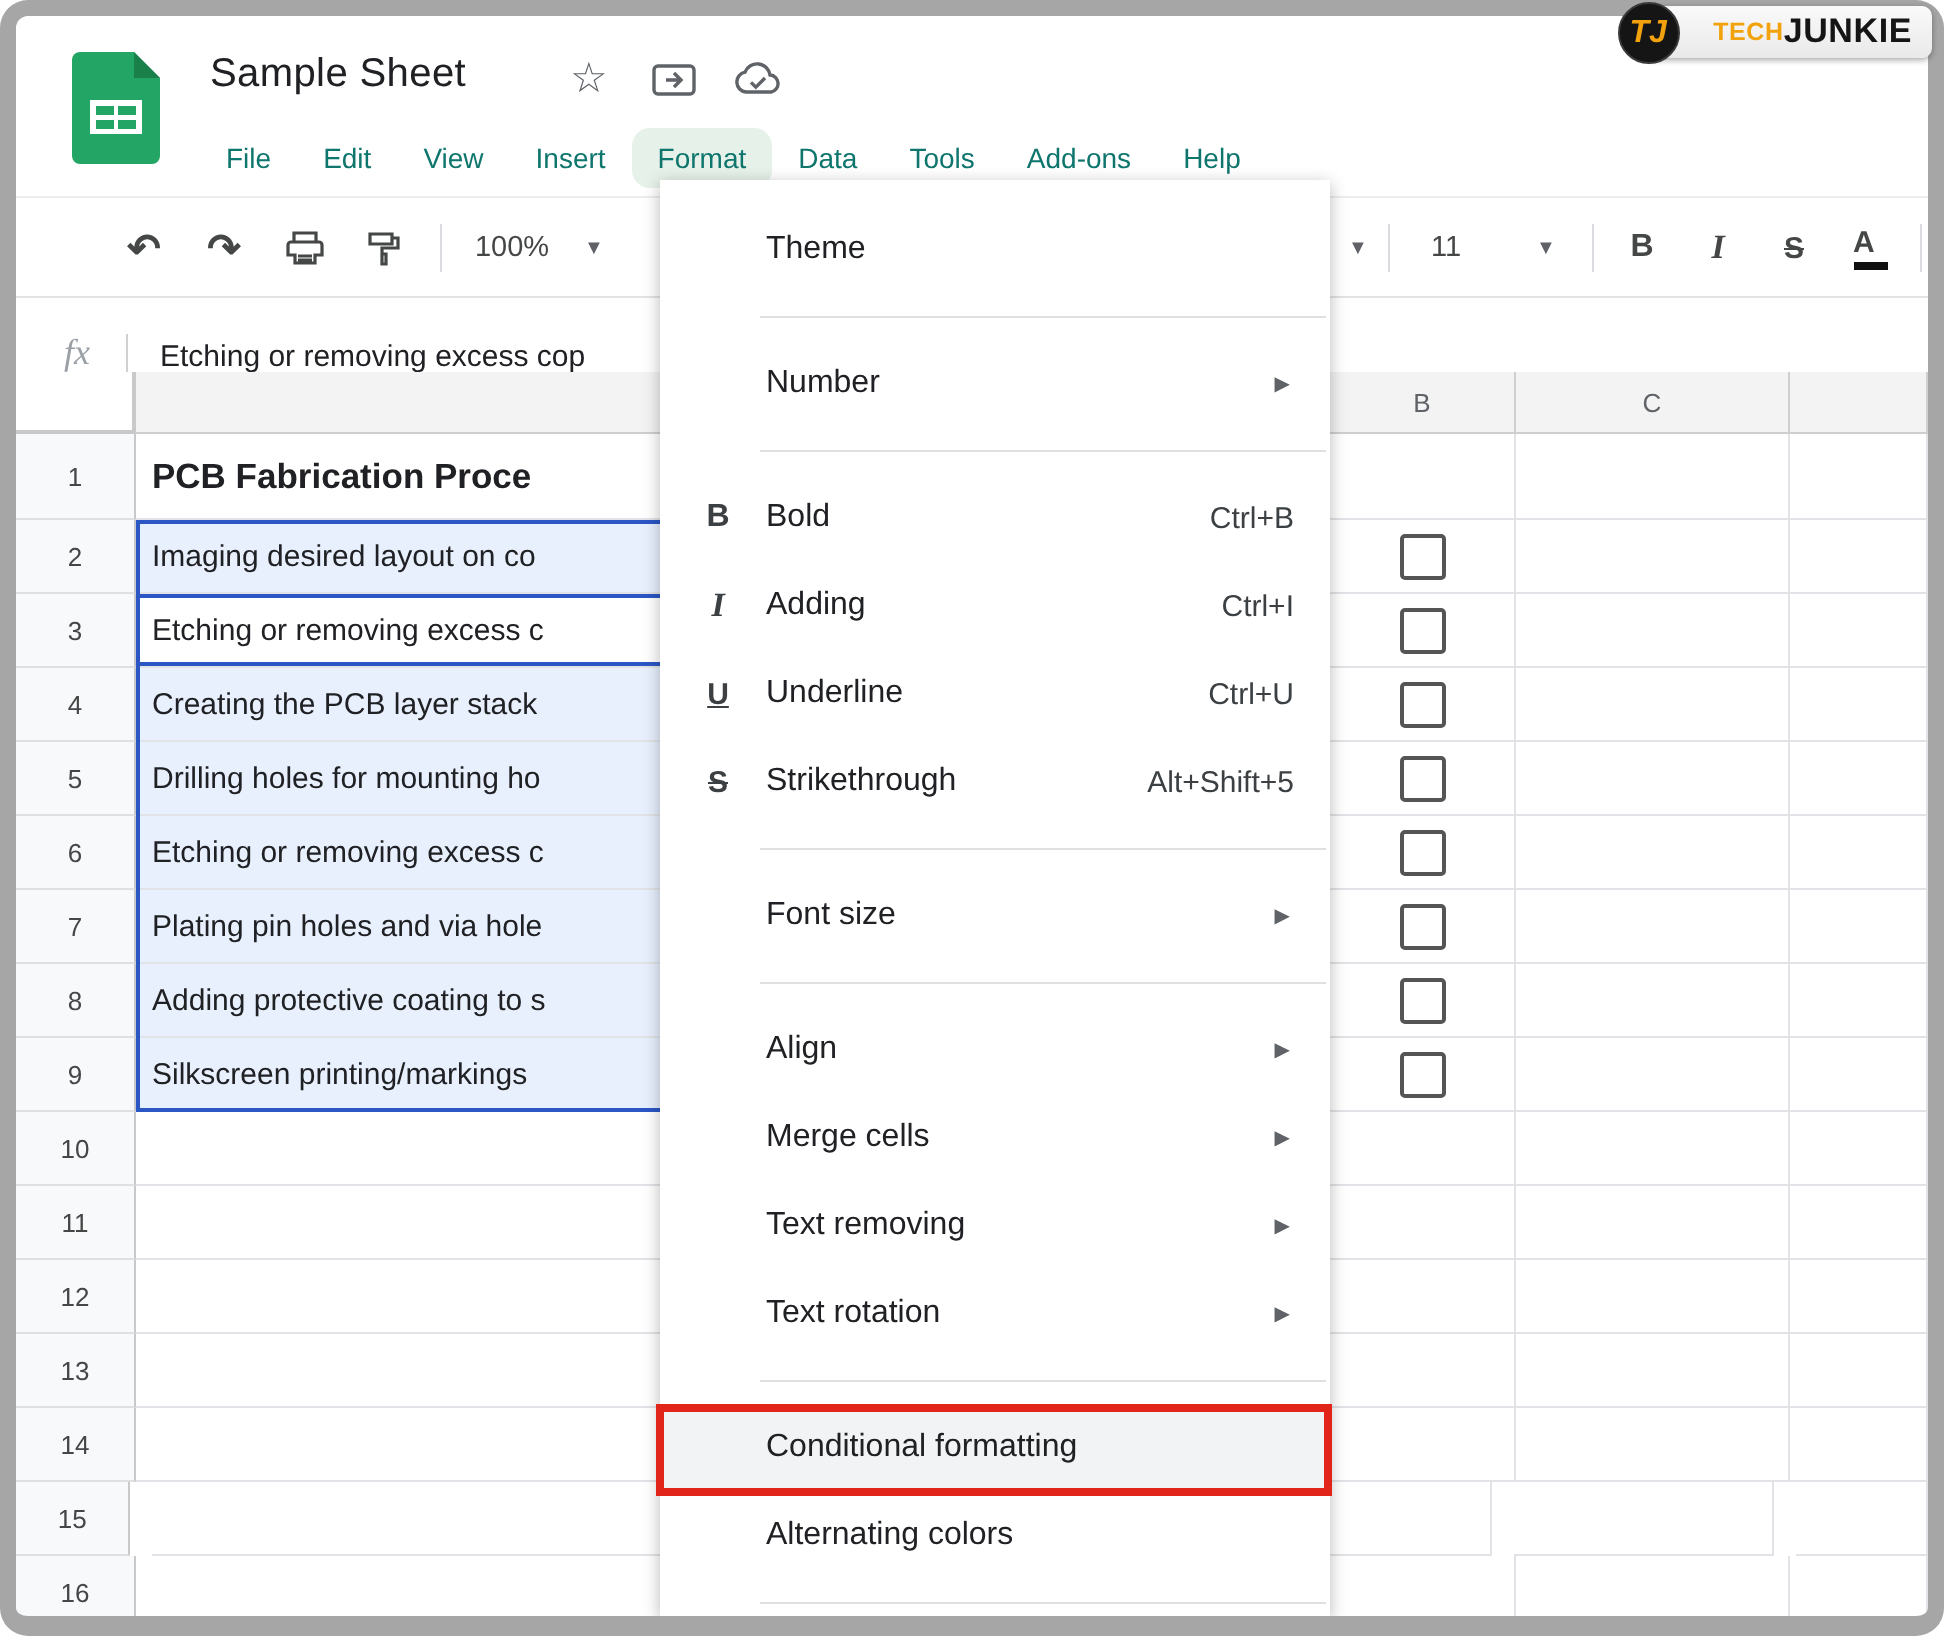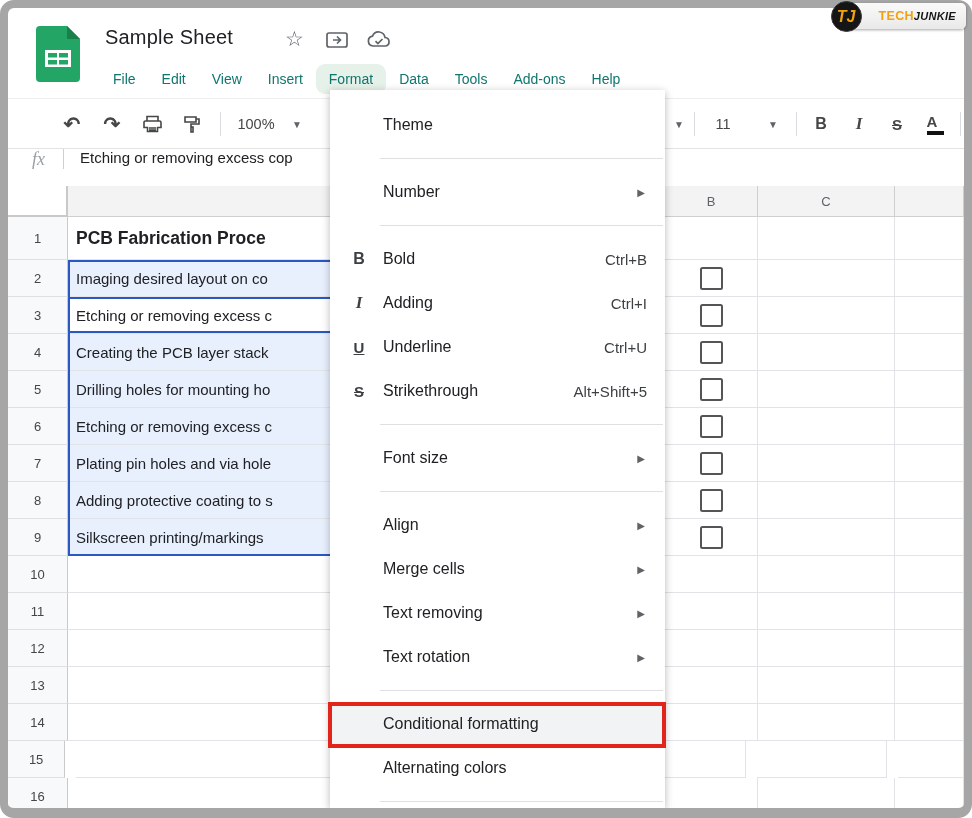--- a/index.html
+++ b/index.html
@@ -29,21 +29,21 @@
   .uarr{font-size:20px;font-weight:bold;}
   .zoomtxt,.fstxt{font-size:14.5px;color:#444746;}
   .caret{font-size:10px;color:#5f6368;}
   .tb-b{font-weight:bold;font-size:16px;}
   .tb-i{font-style:italic;font-family:"Liberation Serif",serif;font-size:17px;font-weight:bold;}
   .tb-s{font-size:15px;font-weight:bold;text-decoration:line-through;}
   .tb-a{font-size:15px;font-weight:bold;line-height:1;}
   .tb-a .bar{display:block;width:17px;height:4px;background:#111;margin-top:2px;}
   
   .fbar{position:absolute;left:8px;top:148px;right:8px;height:38px;background:#fff;
-        border-top:1px solid #e3e3e3;border-bottom:1px solid #d6d6d6;display:flex;align-items:flex-start;}
+        border-top:1px solid #e3e3e3;border-bottom:1px solid #d6d6d6;display:flex;align-items:flex-end;}
   .fx{font-family:"Liberation Serif",serif;font-style:italic;color:#9aa0a6;font-size:18px;margin-left:24px;}
   .fdiv{width:1px;height:20px;background:#d0d0d0;margin:0 16px 0 18px;}
   .fval{font-size:15px;color:#202124;white-space:nowrap;}
   
   .sheet{position:absolute;left:8px;top:186px;width:956px;height:622px;overflow:hidden;background:#fff;}
   .hrow{display:flex;height:31px;}
   .corner{width:60px;box-sizing:border-box;background:#fff;border-right:2px solid #c9c9c9;border-bottom:2px solid #c9c9c9;}
   .colh{box-sizing:border-box;background:#f3f3f3;border-right:1px solid #cfcfcf;border-bottom:1px solid #cfcfcf;
         display:flex;align-items:center;justify-content:center;font-size:13px;color:#5f6368;}
   .grow{display:flex;}
@@ -77,21 +77,21 @@
   .redbox{position:absolute;left:328px;top:702px;width:338px;height:46px;box-sizing:border-box;
         border:4px solid #e1251b;z-index:30;pointer-events:none;}
   
   .badge{position:absolute;top:3px;right:6px;height:26px;z-index:60;display:flex;align-items:center;
         background:linear-gradient(#fafafa,#e9e9e9);border-radius:5px;padding:0 10px 0 20px;
         box-shadow:0 1px 3px rgba(0,0,0,.35);}
   .badge-circle{position:absolute;left:-12px;top:-2px;width:29px;height:29px;border-radius:50%;background:#151515;
         display:flex;align-items:center;justify-content:center;color:#f2a20c;font-size:16px;font-weight:bold;font-style:italic;
         border:1px solid #3a3a3a;}
   .badge-tech{color:#f2a20c;font-size:12.5px;font-weight:bold;letter-spacing:.3px;margin-left:16px;}
-  .badge-junkie{color:#151515;font-size:11px;font-weight:bold;letter-spacing:.3px;font-style:italic;}
+  .badge-junkie{color:#151515;font-size:17px;font-weight:bold;letter-spacing:.3px;}
 </style>
 </head>
 <body>
 
 <div class="titlebar">
   <svg class="sheets-logo" viewBox="0 0 44 56">
     <path d="M4 0 h27 l13 13 v39 a4 4 0 0 1 -4 4 H4 a4 4 0 0 1 -4 -4 V4 a4 4 0 0 1 4 -4 z" fill="#23a566"></path>
     <path d="M31 0 l13 13 h-13 z" fill="#188048"></path>
     <rect x="9" y="24" width="26" height="17" fill="#ffffff"></rect>
     <rect x="12" y="27" width="9" height="4.5" fill="#23a566"></rect>

